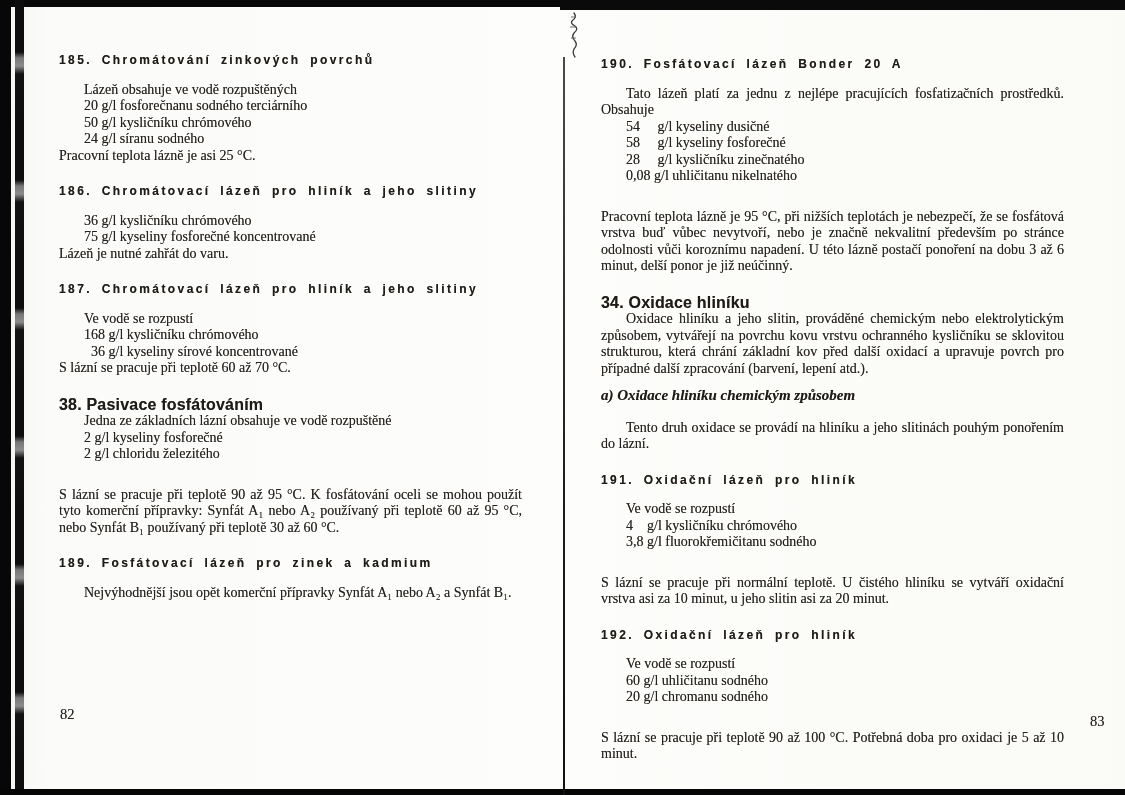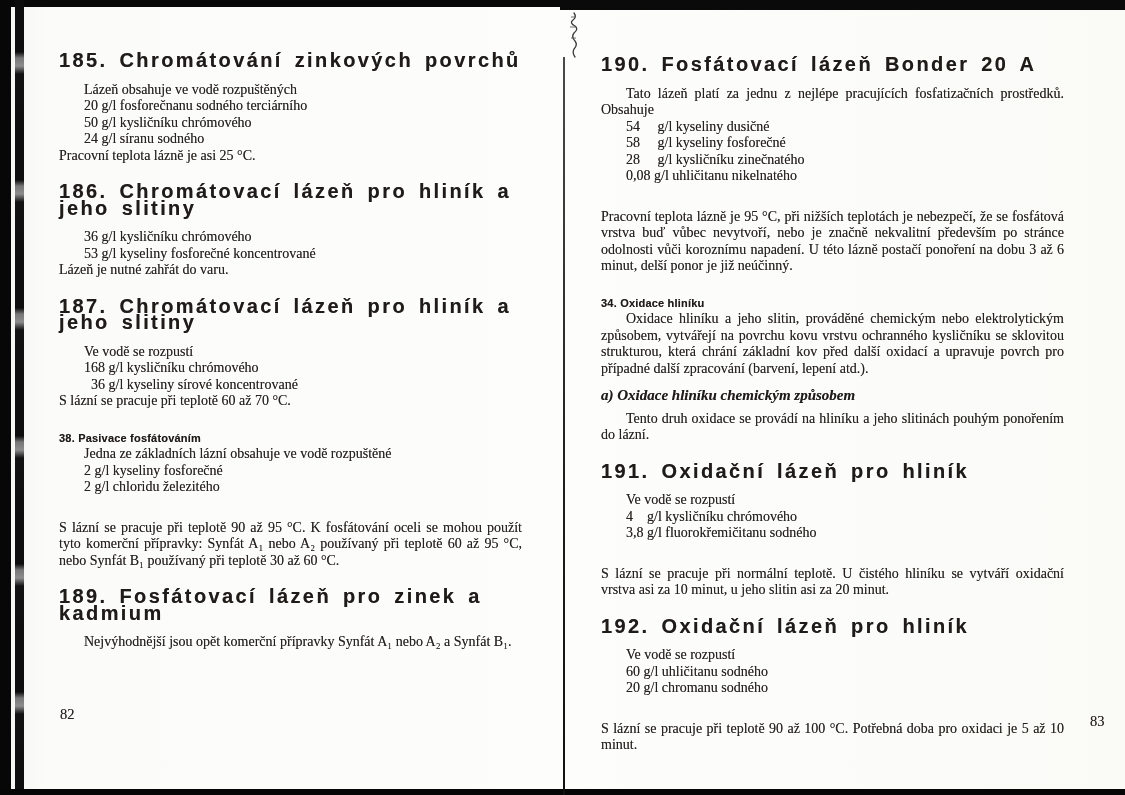--- a/index.html
+++ b/index.html
@@ -26,24 +26,24 @@
                   background: linear-gradient(#4a4a4a, #1c1c1c 60%, #111); }
   .gutter-scribble { position:absolute; left:566px; top:11px; }
 
   
   .col { position:absolute; width:463px; font-size:14px; line-height:16.5px;
          text-shadow: 0 0 0.5px rgba(45,38,32,.55); }
   .col.left  { left:59px;  top:52px; }
   .col.right { left:601px; top:56px; }
 
   .h { font-family:"Liberation Sans", sans-serif; color:#1e1b18; }
-  .h-recipe  { font-size:20px; font-weight:700; letter-spacing:2.4px; word-spacing:4px; margin:19px 0 13px; }
-  .h-chapter { font-size:11px; font-weight:700; letter-spacing:0.2px; margin:20px 0 0; }
+  .h-recipe  { font-size:12px; font-weight:700; letter-spacing:2.4px; word-spacing:4px; margin:19px 0 13px; }
+  .h-chapter { font-size:16px; font-weight:700; letter-spacing:0.2px; margin:20px 0 0; }
   .h-sub     { font-family:"Liberation Serif", serif; font-style:italic; font-weight:700;
-               font-size:15px; margin:10px 0 7px; }
+               font-size:15px; margin:10px 0 16px; }
   .sec:first-child .h { margin-top:0; }
 
   .line.in, .line.flush { white-space:pre-wrap; }
   .line.in   { padding-left:25px; }
   .line.para       { text-indent:25px; text-align:justify; }
   .line.para-flush { text-align:justify;margin-top:24px; }
 
   .pnum { position:absolute; font-family:"Liberation Serif", serif; font-size:14.5px; color:#241f1c;
           text-shadow: 0 0 0.5px rgba(45,38,32,.55); }
   .pnum-left  { left:60px;   top:706px;text-align:right; }
@@ -59,21 +59,21 @@
         <div class="h h-recipe">185. Chromátování zinkových povrchů</div>
         <div class="line in">Lázeň obsahuje ve vodě rozpuštěných</div>
         <div class="line in">20 g/l fosforečnanu sodného terciárního</div>
         <div class="line in">50 g/l kysličníku chrómového</div>
         <div class="line in">24 g/l síranu sodného</div>
         <div class="line flush">Pracovní teplota lázně je asi 25 °C.</div>
       </div>
       <div class="sec">
         <div class="h h-recipe">186. Chromátovací lázeň pro hliník a jeho slitiny</div>
         <div class="line in">36 g/l kysličníku chrómového</div>
-        <div class="line in">53 g/l kyseliny fosforečné koncentrované</div>
+        <div class="line in">75 g/l kyseliny fosforečné koncentrované</div>
         <div class="line flush">Lázeň je nutné zahřát do varu.</div>
       </div>
       <div class="sec">
         <div class="h h-recipe">187. Chromátovací lázeň pro hliník a jeho slitiny</div>
         <div class="line in">Ve vodě se rozpustí</div>
         <div class="line in">168 g/l kysličníku chrómového</div>
         <div class="line in">  36 g/l kyseliny sírové koncentrované</div>
         <div class="line flush">S lázní se pracuje při teplotě 60 až 70 °C.</div>
       </div>
       <div class="sec">

